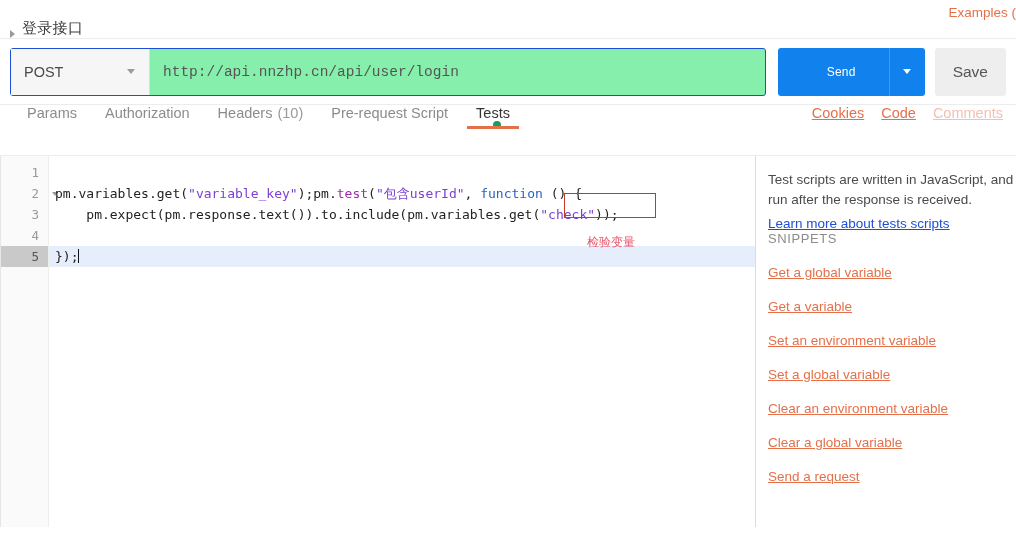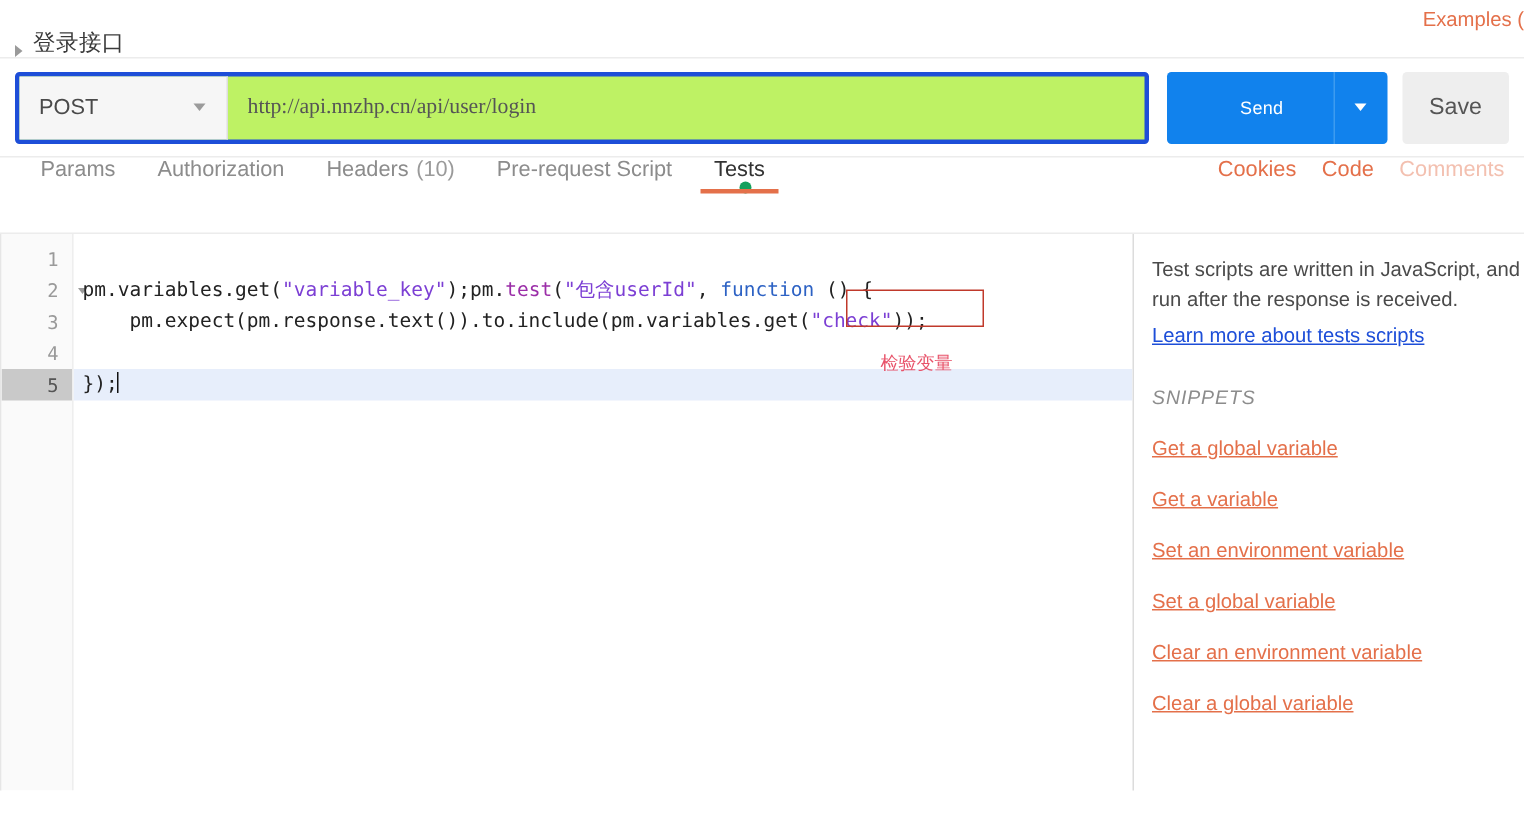--- a/index.html
+++ b/index.html
@@ -55,23 +55,23 @@
     display: flex;
     align-items: center;
     padding: 0 10px;
     box-sizing: border-box;
     position: relative;
   }
   .method-url {
     display: flex;
     flex: 1 1 auto;
     height: 48px;
-    border: 3px solid #1d4ed8;
+    border: 1px solid #1d4ed8;
     border-radius: 3px;
-    background: #bef264;
+    background: #86efac;
     box-sizing: border-box;
     max-width: 796px;
   }
   .method-select {
     width: 139px;
     background: #f6f6f6;
     border-right: 1px solid #dddddd;
     display: flex;
     align-items: center;
     justify-content: space-between;
@@ -89,21 +89,21 @@
   .url-input {
     flex: 1 1 auto;
     display: flex;
     align-items: center;
     padding-left: 13px;
     font-size: 14.5px;
     color: #555555;
     background: transparent;
     border: none;
     outline: none;
-    font-family: Liberation Serif, serif;
+    font-family: Liberation Mono, monospace;
   }
   .send-group {
     display: flex;
     margin-left: 12px;
     height: 48px;
     border-radius: 3px;
     overflow: hidden;
     background: #1182ed;
     flex: 0 0 auto;
   }
@@ -180,20 +180,21 @@
   }
   .tabs-right {
     margin-left: auto;
     display: flex;
     align-items: center;
   }
   .right-link {
     font-size: 14.5px;
     color: #e4704a;
     margin-left: 17px;
+    text-decoration: underline;
   }
   .right-link.muted { color: #f3c0b0; }
 
   
   .main {
     display: flex;
     height: 371px;
     box-sizing: border-box;
   }
 
@@ -299,23 +300,21 @@
     display: block;
     font-size: 13.5px;
     color: #1d4ed8;
     margin-top: 6px;
     white-space: nowrap;
   }
   .snip-title {
     font-size: 13px;
     color: #8c8c8c;
     letter-spacing: 0.6px;
-    margin-top: 26px;
     margin-bottom: 4px;
-    font-style: italic;
   }
   .snip-item {
     display: block;
     font-size: 13.5px;
     color: #e4704a;
     margin-top: 19px;
     white-space: nowrap;
   }
 </style>
 </head>
@@ -404,14 +403,15 @@
     <a class="help-link" href="#">Learn more about tests scripts</a>
 
     <div class="snip-title">SNIPPETS</div>
 
     <a class="snip-item" href="#">Get a global variable</a>
     <a class="snip-item" href="#">Get a variable</a>
     <a class="snip-item" href="#">Set an environment variable</a>
     <a class="snip-item" href="#">Set a global variable</a>
     <a class="snip-item" href="#">Clear an environment variable</a>
     <a class="snip-item" href="#">Clear a global variable</a>
+    <a class="snip-item" href="#">Send a request</a>
   </div>
 </div>
 
 </body></html>

